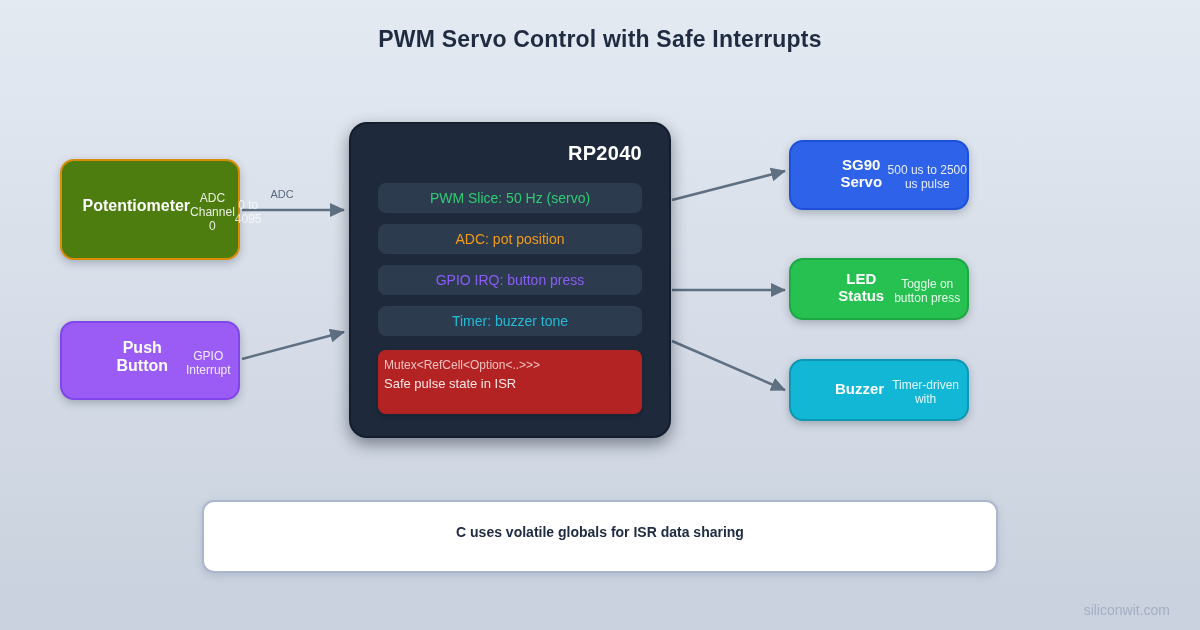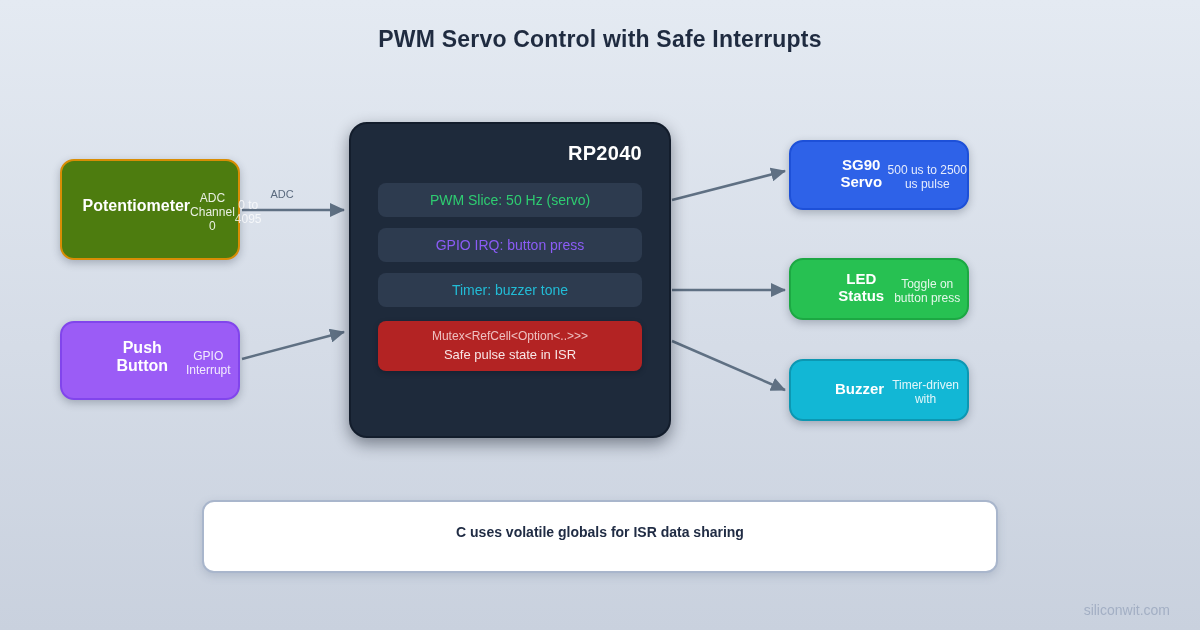--- a/index.html
+++ b/index.html
@@ -42,21 +42,21 @@
     text-align: right; color: #ffffff; font-size: 20px; font-weight: 700;
     margin-bottom: 18px; letter-spacing: 0.3px;
   }
   .mcu-row {
     height: 34px; border-radius: 8px; background: #2d3b4f;
     display: flex; align-items: center; justify-content: center;
     font-size: 14px; margin-bottom: 11px;
   }
   .mcu-mutex {
     margin-top: 3px; border-radius: 8px; background: #b32323;
-    padding: 8px 6px 9px 6px; text-align: center;
+    padding: 8px 6px 23px 6px; 
     box-shadow: 0 2px 5px rgba(10,18,32,0.35);
   }
   .mutex-line1 { font-size: 12px; color: #eec0c0; margin-bottom: 4px; }
   .mutex-line2 { font-size: 13px; color: #f8e6e6; }
 
   .edge-label {
     position: absolute; left: 258px; top: 188px; width: 48px;
     text-align: center; font-size: 11px; color: #5a6a7e;
   }
 
@@ -105,20 +105,23 @@
   <div class="node-title">Push Button</div>
   <div class="node-sub">GPIO Interrupt</div>
 </div>
 
 <div class="mcu">
   <div class="mcu-title">RP2040</div>
   <div class="mcu-row">
     <span style="color: rgb(46, 204, 113);">PWM Slice: 50 Hz (servo)</span>
   </div>
   <div class="mcu-row">
+    <span style="color: rgb(243, 156, 18);">ADC: pot position</span>
+  </div>
+  <div class="mcu-row">
     <span style="color: rgb(139, 92, 246);">GPIO IRQ: button press</span>
   </div>
   <div class="mcu-row">
     <span style="color: rgb(34, 188, 214);">Timer: buzzer tone</span>
   </div>
   <div class="mcu-mutex" style="background: rgb(179, 35, 35);">
     <div class="mutex-line1">Mutex&lt;RefCell&lt;Option&lt;..&gt;&gt;&gt;</div>
     <div class="mutex-line2">Safe pulse state in ISR</div>
   </div>
 </div>

